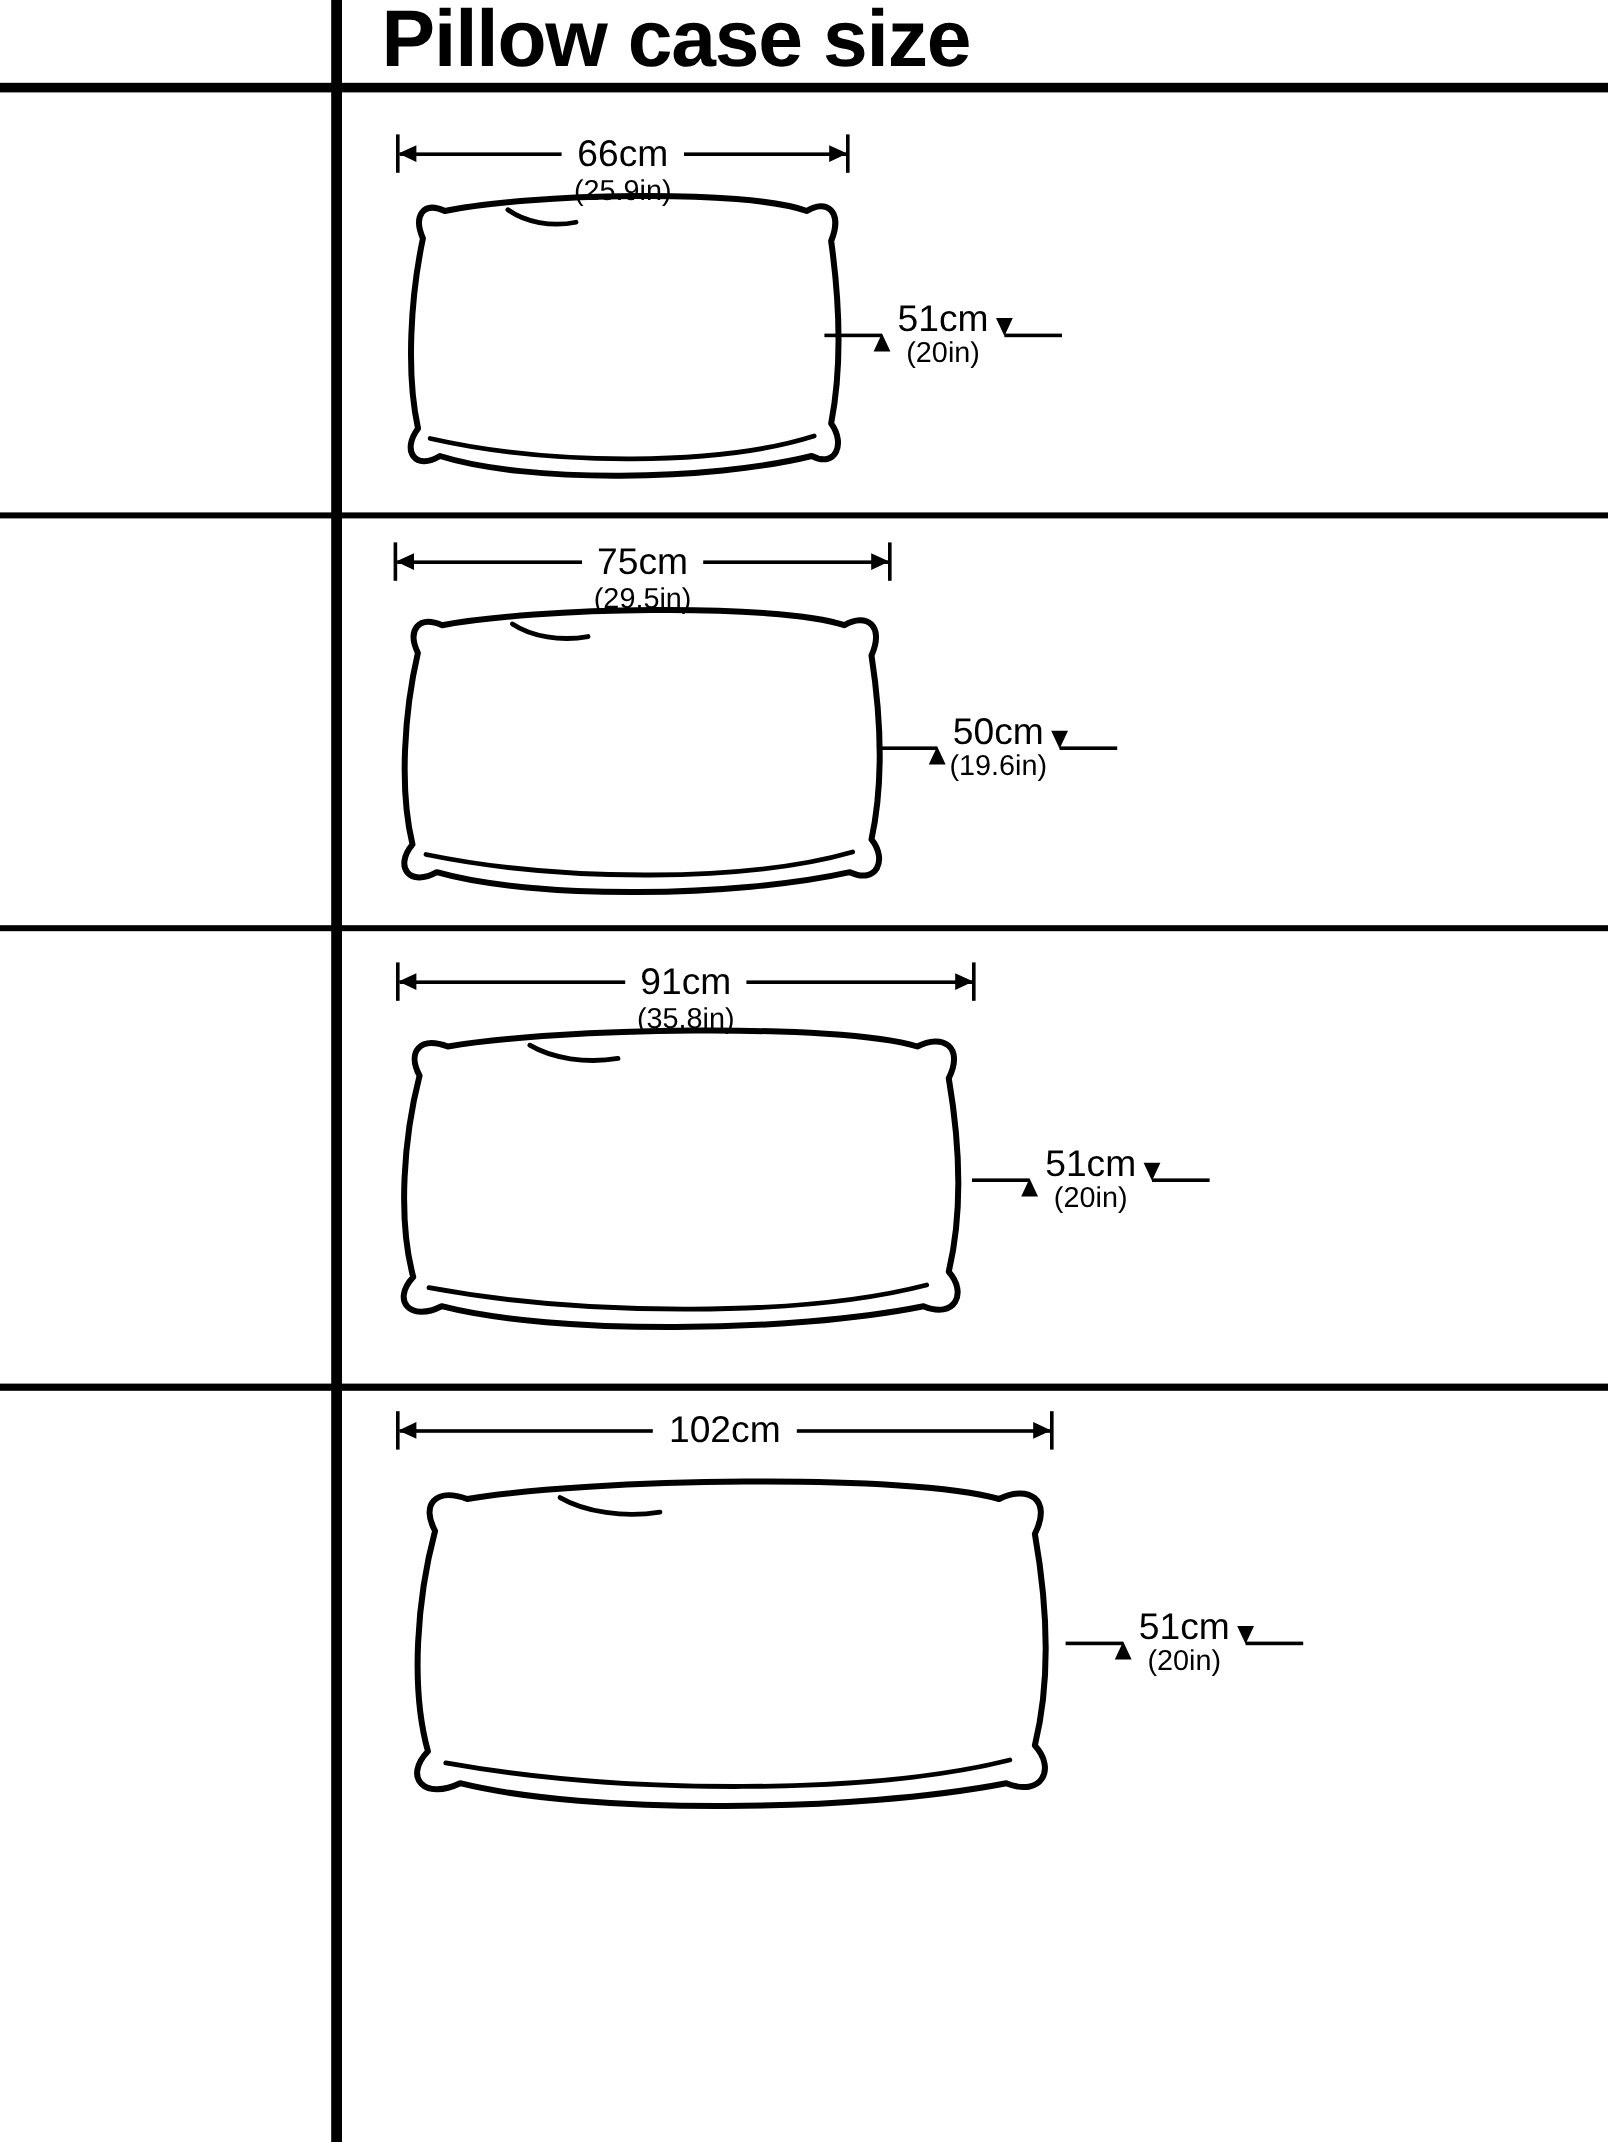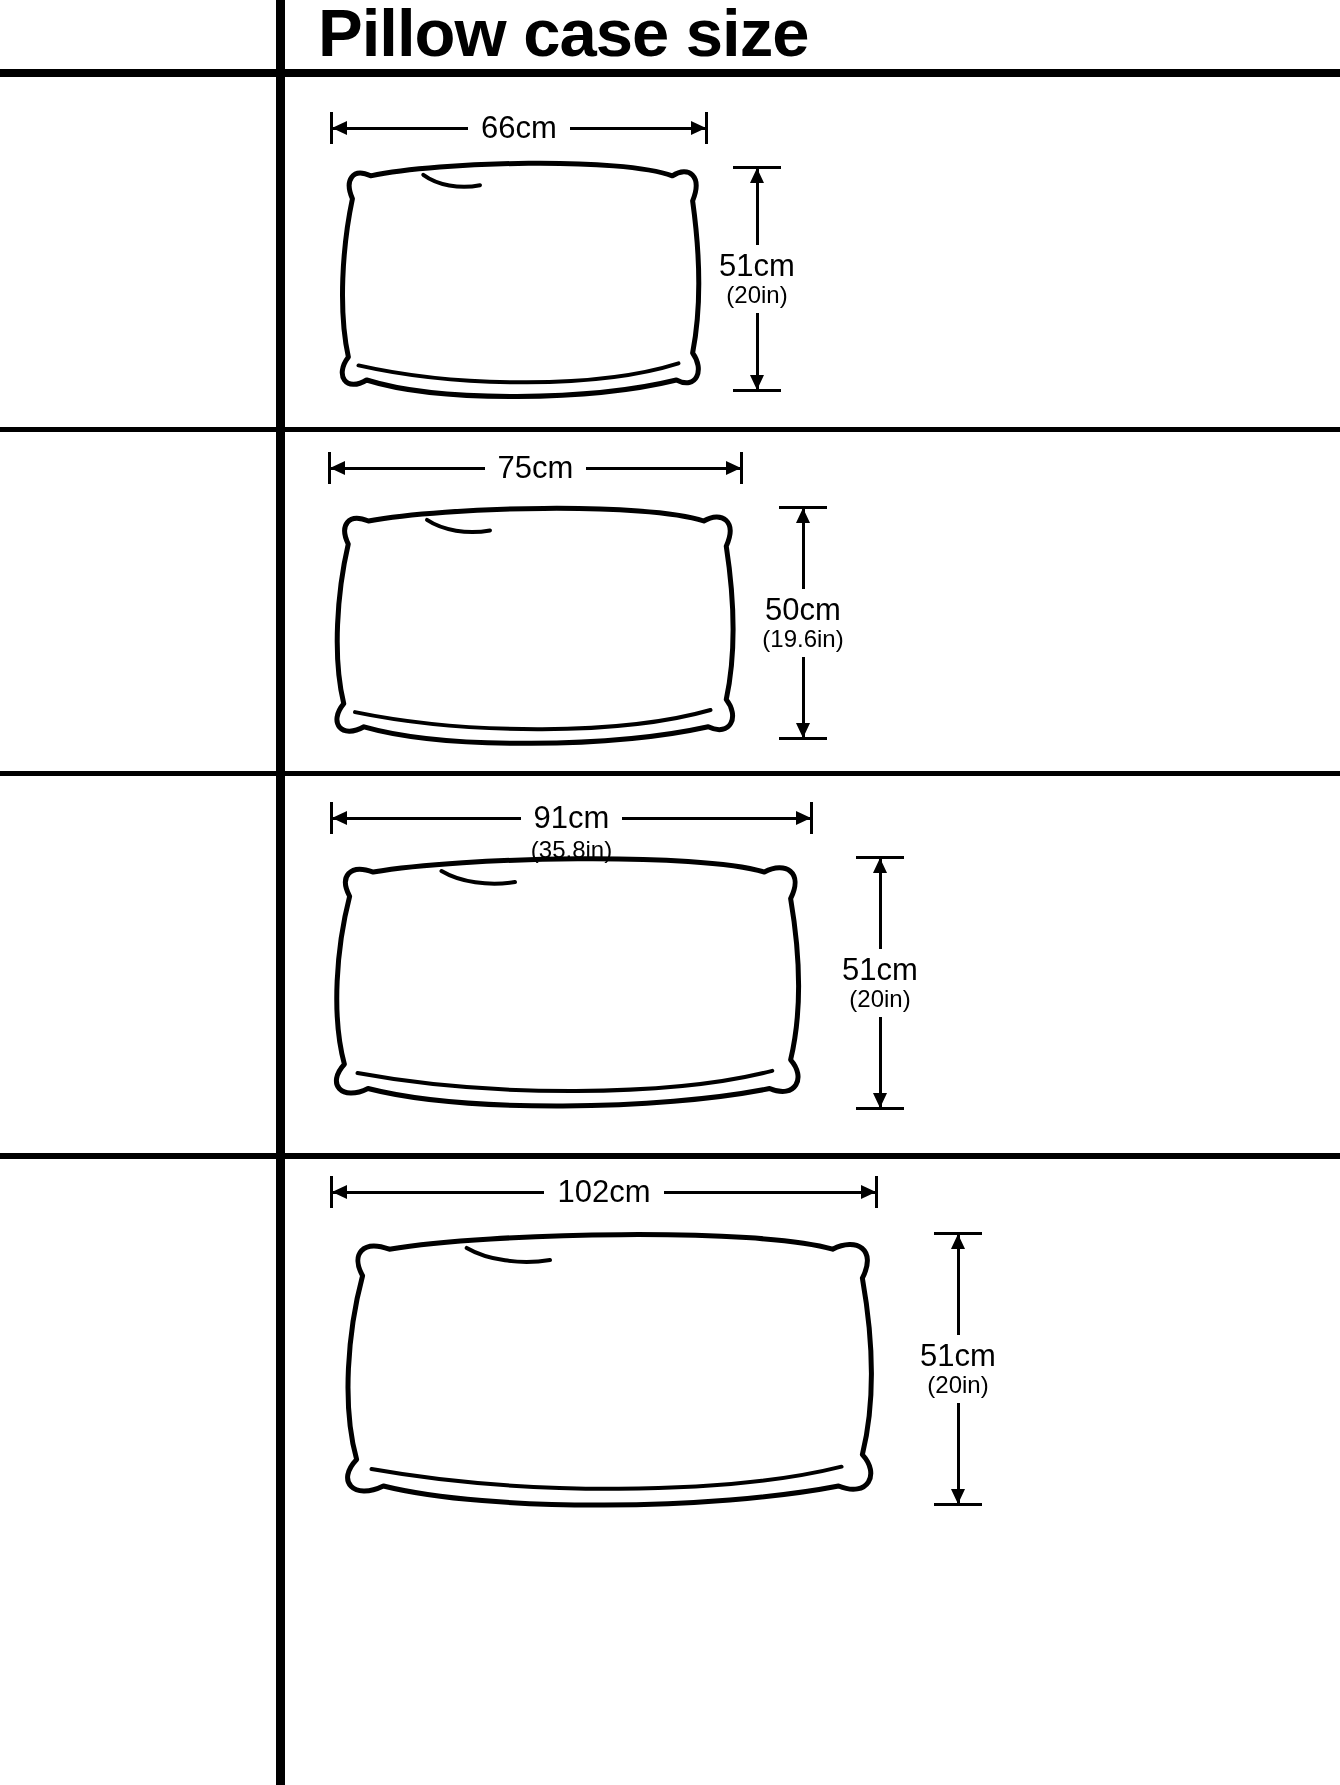--- a/index.html
+++ b/index.html
@@ -43,21 +43,21 @@
     width:0; height:0;
     border-top:7px solid transparent; border-bottom:7px solid transparent;
   }
   .ah.left  { left:-1px;  border-right:15px solid #000; }
   .ah.right { right:-1px; border-left:15px solid #000; }
   .cm { font-size:31px; line-height:1.05; padding:0 13px; white-space:nowrap; }
   .inch { font-size:24px; line-height:1.1; white-space:nowrap; }
   .hdim .inch { text-align:center; margin-top:1px; }
 
   
-  .vdim { position:absolute; width:140px; display:flex; flex-direction:column; align-items:center; }
+  .vdim { position:absolute; width:140px; display:flex; flex-direction:row; align-items:center; }
   .tickh { height:3px; width:48px; background:#000; flex:0 0 auto; }
   .vseg { width:3px; flex:1 1 auto; background:#000; position:relative; }
   .vah {
     position:absolute; left:50%; transform:translateX(-50%);
     width:0; height:0;
     border-left:7px solid transparent; border-right:7px solid transparent;
   }
   .vah.up   { top:-1px;    border-bottom:15px solid #000; }
   .vah.down { bottom:-1px; border-top:15px solid #000; }
   .vlbl { padding:5px 0; text-align:center; }
@@ -86,20 +86,21 @@
         <span class="tickv"></span>
         <span class="seg">
             <i class="ah left"></i>
           </span>
         <span class="cm">66cm</span>
         <span class="seg">
             <i class="ah right"></i>
           </span>
         <span class="tickv"></span>
       </div>
+      <div class="inch">(25.9in)</div>
     </div>
     <div class="vdim" style="left:687px;top:166px;height:226px">
       <span class="tickh"></span>
       <span class="vseg">
           <i class="vah up"></i>
         </span>
       <div class="vlbl">
         <div class="cm">51cm</div>
         <div class="inch">(20in)</div>
       </div>
@@ -122,20 +123,21 @@
         <span class="tickv"></span>
         <span class="seg">
             <i class="ah left"></i>
           </span>
         <span class="cm">75cm</span>
         <span class="seg">
             <i class="ah right"></i>
           </span>
         <span class="tickv"></span>
       </div>
+      <div class="inch">(29.5in)</div>
     </div>
     <div class="vdim" style="left:733px;top:506px;height:234px">
       <span class="tickh"></span>
       <span class="vseg">
           <i class="vah up"></i>
         </span>
       <div class="vlbl">
         <div class="cm">50cm</div>
         <div class="inch">(19.6in)</div>
       </div>

